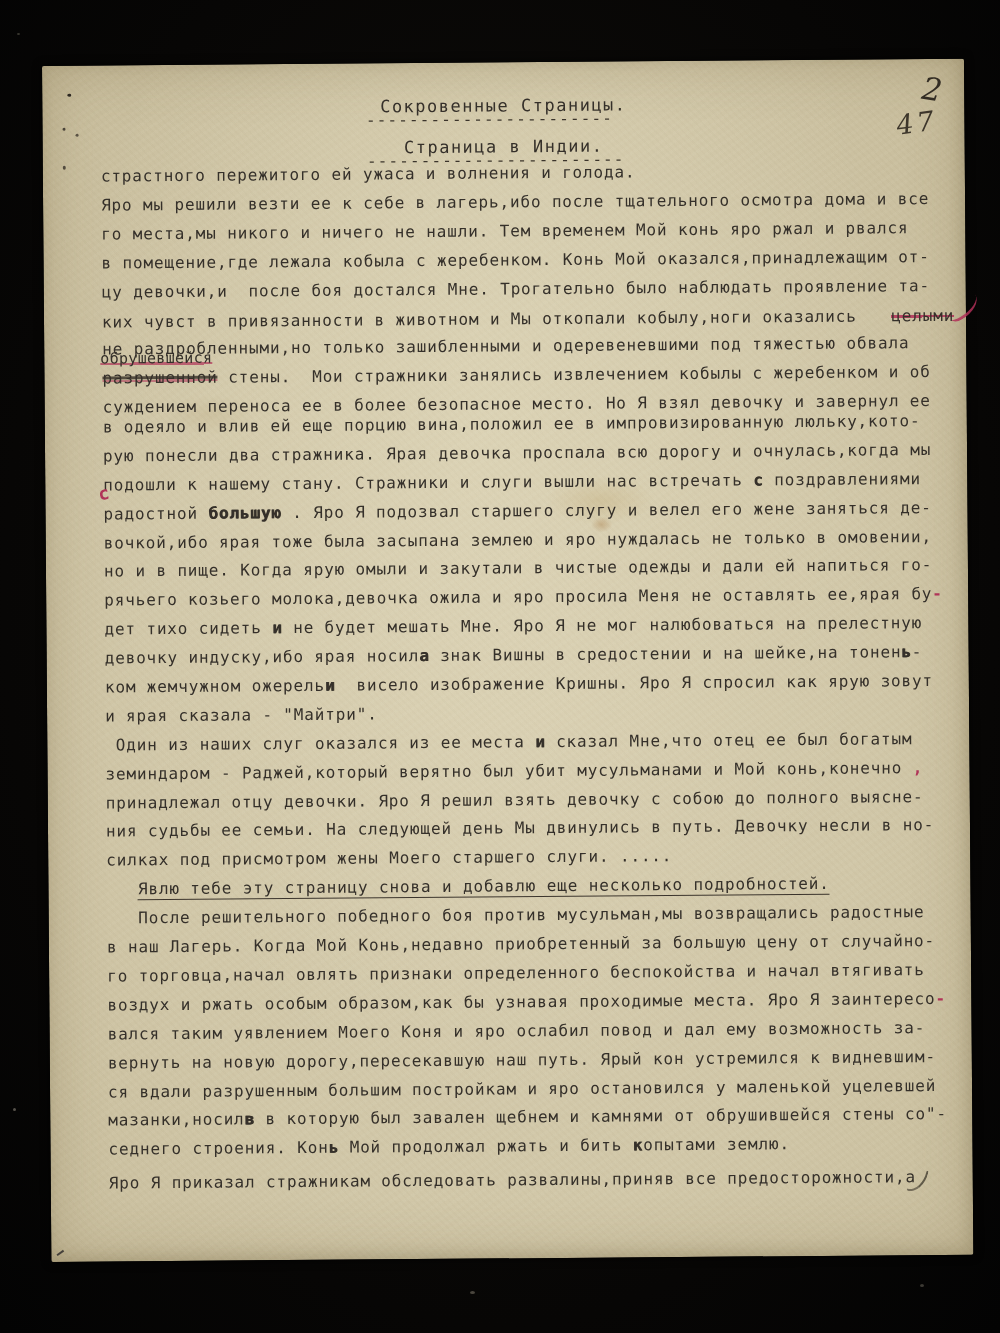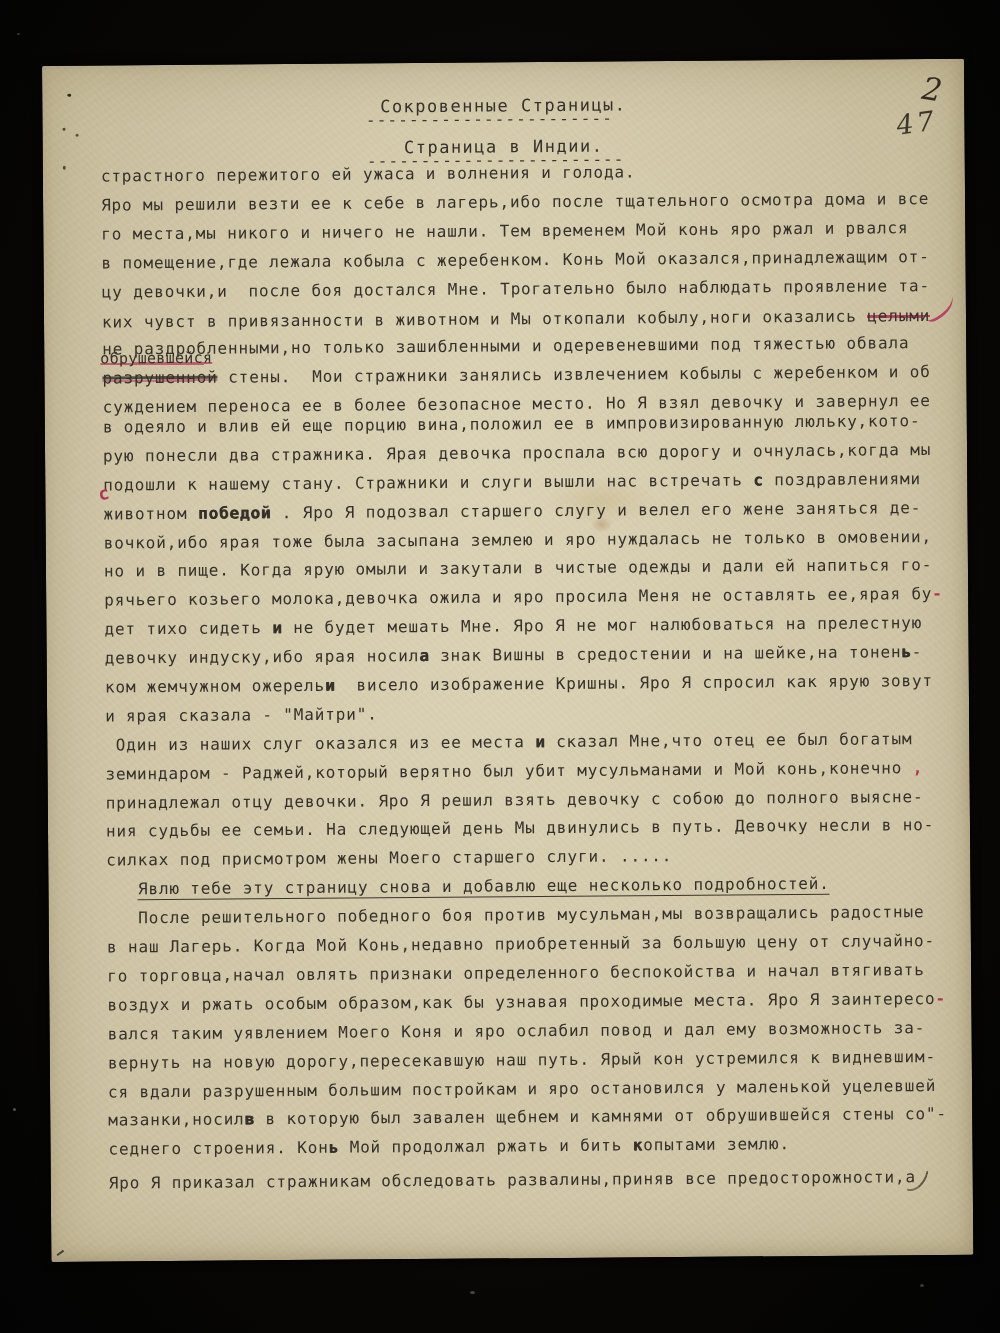--- a/index.html
+++ b/index.html
@@ -23,21 +23,21 @@
   .subtitle{font-size:17px;letter-spacing:1.5px;line-height:18px;margin-top:13px;}
   .sub-dash{transform:translateX(-8px);}
   .body-text{position:absolute;top:97px;left:58px;right:14px;font-size:16px;
     letter-spacing:0.85px;}
   .line{position:relative;line-height:28.9px;height:28.9px;white-space:pre;}
   .tight{margin-top:-9px;}
   .ot{font-weight:bold;text-shadow:0.6px 0 0 rgba(40,34,26,.85);}
   .red{color:#b03458;font-weight:bold;}
   .u{border-bottom:1.6px solid #3b342c;padding-bottom:1px;}
   .red-strike{background:linear-gradient(to top, rgba(0,0,0,0) 40%, rgba(178,48,88,.85) 40%,
-    rgba(178,48,88,.85) 54%, rgba(0,0,0,0) 54%);}
+    rgba(178,48,88,.85) 54%, rgba(0,0,0,0) 54%);margin-left:24px;}
   .red-squiggle::after{content:"";display:inline-block;width:34px;height:18px;margin-left:-6px;
     border-bottom:3px solid rgba(178,48,88,.85);border-radius:0 0 100% 40%;
     transform:rotate(-30deg) translateY(-4px);}
   .xout{font-weight:normal;background:
     linear-gradient(to top, rgba(0,0,0,0) 40%, rgba(50,44,35,.78) 40%, rgba(50,44,35,.78) 58%, rgba(0,0,0,0) 58%),
     linear-gradient(to top, rgba(0,0,0,0) 28%, rgba(176,52,88,.55) 28%, rgba(176,52,88,.55) 40%, rgba(0,0,0,0) 40%);}
   .ins-above{position:absolute;top:-13px;left:-2px;font-size:15px;letter-spacing:.3px;
     line-height:14px;height:16px;background:
     linear-gradient(to top, rgba(0,0,0,0) 14%, rgba(176,52,88,.7) 14%, rgba(176,52,88,.7) 30%, rgba(0,0,0,0) 30%);}
   .red-sup{position:absolute;top:-16px;left:-5px;color:#b03458;font-weight:bold;font-size:18px;
@@ -103,21 +103,21 @@
         <div class="line"><span>го места,мы никого и ничего не нашли. Тем временем Мой конь яро ржал и рвался</span></div>
         <div class="line"><span>в помещение,где лежала кобыла с жеребенком. Конь Мой оказался,принадлежащим от-</span></div>
         <div class="line"><span>цу девочки,и  после боя достался Мне. Трогательно было наблюдать проявление та-</span></div>
         <div class="line"><span>ких чувст в привязанности в животном и Мы откопали кобылу,ноги оказались </span><span class="red-strike">целыми</span><span class="red-squiggle"></span></div>
         <div class="line"><span>не раздробленными,но только зашибленными и одеревеневшими под тяжестью обвала</span></div>
         <div class="line"><span class="ins-above">обрушевшейся</span><span class="xout">разрушенной</span><span> стены.  Мои стражники занялись извлечением кобылы с жеребенком и об</span></div>
         <div class="line"><span>суждением переноса ее в более безопасное место. Но Я взял девочку и завернул ее</span></div>
         <div class="line tight"><span>в одеяло и влив ей еще порцию вина,положил ее в импровизированную люльку,кото-</span></div>
         <div class="line"><span>рую понесли два стражника. Ярая девочка проспала всю дорогу и очнулась,когда мы</span></div>
         <div class="line"><span>подошли к нашему стану. Стражники и слуги вышли нас встречать </span><span class="ot">с</span><span> поздравлениями</span></div>
-        <div class="line"><span class="red-sup">с</span><span>животном </span><span class="ot">победой</span><span> . Яро Я подозвал старшего слугу и велел его жене заняться де-</span></div>
+        <div class="line"><span class="red-sup">с</span><span>радостной </span><span class="ot">большую</span><span> . Яро Я подозвал старшего слугу и велел его жене заняться де-</span></div>
         <div class="line"><span>вочкой,ибо ярая тоже была засыпана землею и яро нуждалась не только в омовении,</span></div>
         <div class="line"><span>но и в пище. Когда ярую омыли и закутали в чистые одежды и дали ей напиться го-</span></div>
         <div class="line"><span>рячьего козьего молока,девочка ожила и яро просила Меня не оставлять ее,ярая бу</span><span class="red">-</span></div>
         <div class="line"><span>дет тихо сидеть </span><span class="ot">и</span><span> не будет мешать Мне. Яро Я не мог налюбоваться на прелестную</span></div>
         <div class="line"><span>девочку индуску,ибо ярая носил</span><span class="ot">а</span><span> знак Вишны в средостении и на шейке,на тонен</span><span class="ot">ь</span><span>-</span></div>
         <div class="line"><span>ком жемчужном ожерель</span><span class="ot">и</span><span>  висело изображение Кришны. Яро Я спросил как ярую зовут</span></div>
         <div class="line"><span>и ярая сказала - "Майтри".</span></div>
         <div class="line"><span> Один из наших слуг оказался из ее места </span><span class="ot">и</span><span> сказал Мне,что отец ее был богатым</span></div>
         <div class="line"><span>земиндаром - Раджей,который верятно был убит мусульманами и Мой конь,конечно</span><span class="red"> ,</span></div>
         <div class="line"><span>принадлежал отцу девочки. Яро Я решил взять девочку с собою до полного выясне-</span></div>

